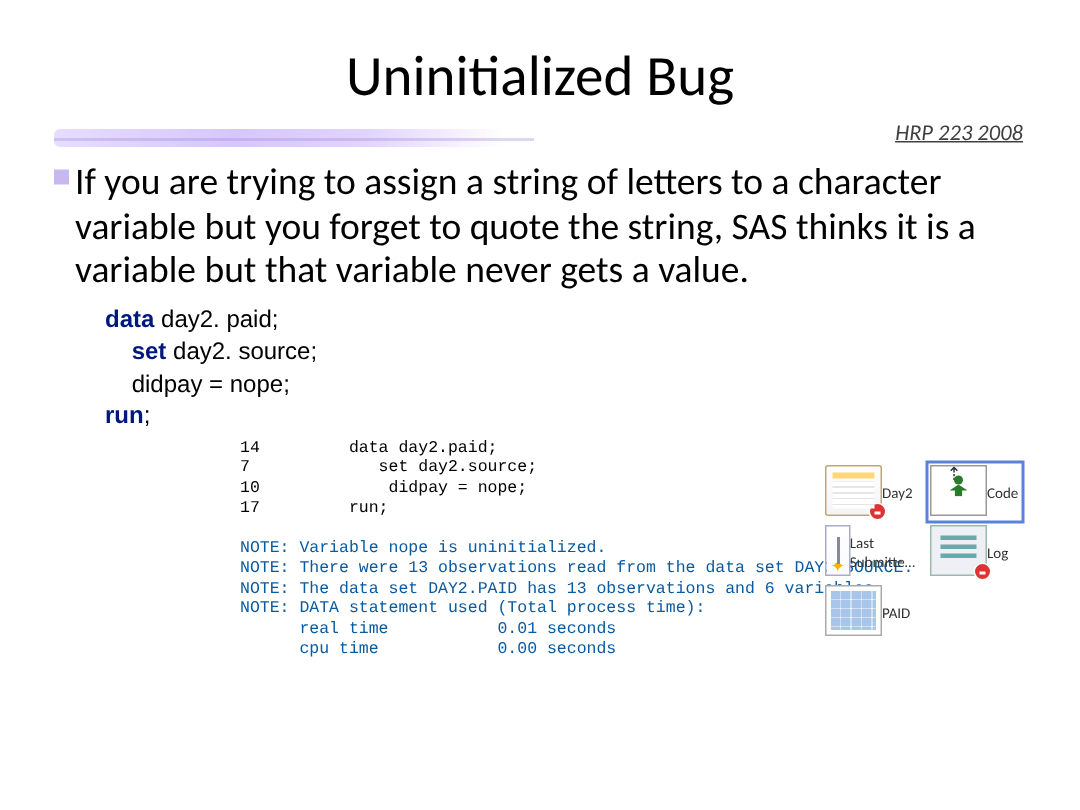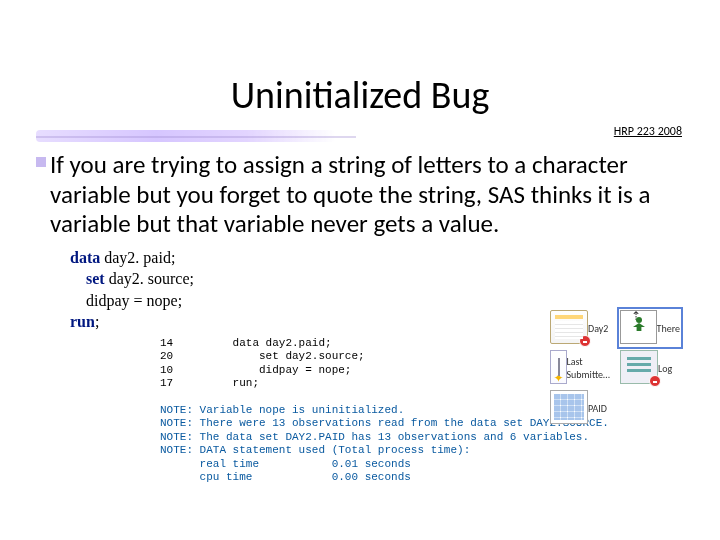--- a/index.html
+++ b/index.html
@@ -1,28 +1,28 @@
 <!DOCTYPE html>
 <html><head>
 <meta charset="utf-8">
 <style>
   * { box-sizing: border-box; margin: 0; padding: 0; }
   html, body { width: 720px; height: 540px; font-family: Calibri, Arial, sans-serif; background: #fff; overflow: hidden; }
   .slide { width: 720px; height: 540px; position: relative; padding: 28px 36px 10px 36px; }
-  .title { font-size: 38px; font-weight: 400; text-align: center; color: #000; margin-bottom: 8px; margin-top: 44px; }
+  .title { font-size: 38px; font-weight: 400; text-align: center; color: #000; margin-bottom: 8px; }
   .divider-wrap { position: relative; height: 22px; margin: 0 -8px 2px 0; }
   .brush { position: absolute; left: 0; top: 4px; width: 300px; height: 12px; background: linear-gradient(90deg, #e7ddff 0%, #d6c6ff 40%, #e2d4ff 70%, rgba(255,255,255,0) 100%); border-radius: 4px; filter: blur(0.4px); }
   .brush::after { content:""; position:absolute; left:0; top:6px; width:320px; height:2px; background: rgba(160,140,210,.35); }
-  .course-tag { position: absolute; right: 10px; top: -2px; font-size: 12px; text-decoration: underline; color: #000000; }
+  .course-tag { position: absolute; right: 10px; top: -2px; font-size: 15px; text-decoration: underline; color: #404040; font-style: italic; }
   .content { position: relative; }
   .bullet-row { display: flex; }
   .bullet-marker { width: 14px; padding-top: 7px; flex: 0 0 14px; }
   .bullet-marker .sq { width: 10px; height: 10px; background: #c7b9f0; display: block; }
   .bullet-text { font-size: 25px; line-height: 1.18; color: #000; max-width: 640px; }
-  .code-block { font-family: Liberation Serif, serif; font-size: 16px; color: #000; margin: 8px 0 0 34px; line-height: 1.35; white-space: pre; }
+  .code-block { font-family: Liberation Sans, sans-serif; font-size: 16px; color: #000; margin: 8px 0 0 34px; line-height: 1.35; white-space: pre; }
   .code-block .kw { font-weight: bold; color: #001780; }
   .code-block .ds { color: #000; }
   .code-block .st { font-weight: bold; }
   .right-panel { position: absolute; right: 30px; top: 310px; width: 140px; display: flex; flex-wrap: wrap; gap: 4px 10px; }
   .rp-item { width: 60px; display: flex; flex-direction: row; align-items: center; font-size: 10px; color: #333; }
   .rp-ico { width: 38px; height: 34px; position: relative; margin-bottom: 2px; }
   .ico-dataset { background: linear-gradient(#fff,#f4f4f4); border:1px solid #bba874; border-radius:2px; }
   .ico-dataset::before { content:""; position:absolute; top:4px; left:4px; right:4px; height:4px; background:#ffd77a; }
   .ico-dataset::after { content:""; position:absolute; top:10px; left:4px; right:4px; bottom:4px; background: repeating-linear-gradient(#fff 0 3px, #e6e6e6 3px 4px); }
   .badge-r { position:absolute; right:-4px; bottom:-4px; width:12px; height:12px; background:#d33; border-radius:50%; border:1px solid #fff; }
@@ -62,21 +62,21 @@
         </div>
       <p class="bullet-text">If you are trying to assign a string of letters to a character variable but you forget to quote the string, SAS thinks it is a variable but that variable never gets a value.</p>
     </div>
 
     <div class="code-block"><span class="kw st">data</span><span class="ds"> day2. paid;</span>
 <span class="kw">    set</span><span class="ds"> day2. source;</span>
 <span>    didpay = nope;</span>
 <span class="kw st">run</span><span>;</span></div>
 
     <div class="log-block"><span class="log-code">14         data day2.paid;</span>
-<span class="log-code">20             set day2.source;</span>
+<span class="log-code">7             set day2.source;</span>
 <span class="log-code">10             didpay = nope;</span>
 <span class="log-code">17         run;</span>
 
 <span class="log-note">NOTE: Variable nope is uninitialized.</span>
 <span class="log-note">NOTE: There were 13 observations read from the data set DAY2.SOURCE.</span>
 <span class="log-note">NOTE: The data set DAY2.PAID has 13 observations and 6 variables.</span>
 <span class="log-note">NOTE: DATA statement used (Total process time):</span>
 <span class="log-note">      real time           0.01 seconds</span>
 <span class="log-note">      cpu time            0.00 seconds</span></div>
   </div>
@@ -85,21 +85,21 @@
     <div class="rp-item">
       <div class="rp-ico ico-dataset">
           <span class="badge-r"></span>
         </div>
       <span>Day2</span>
     </div>
     <div class="rp-item sel">
       <div class="rp-ico ico-code">
           <span class="man"></span>
         </div>
-      <span>There</span>
+      <span>Code</span>
     </div>
     <div class="rp-item">
       <div class="rp-ico ico-last"></div>
       <span>Last Submitte…</span>
     </div>
     <div class="rp-item">
       <div class="rp-ico ico-log">
           <span class="badge-r"></span>
         </div>
       <span>Log</span>

